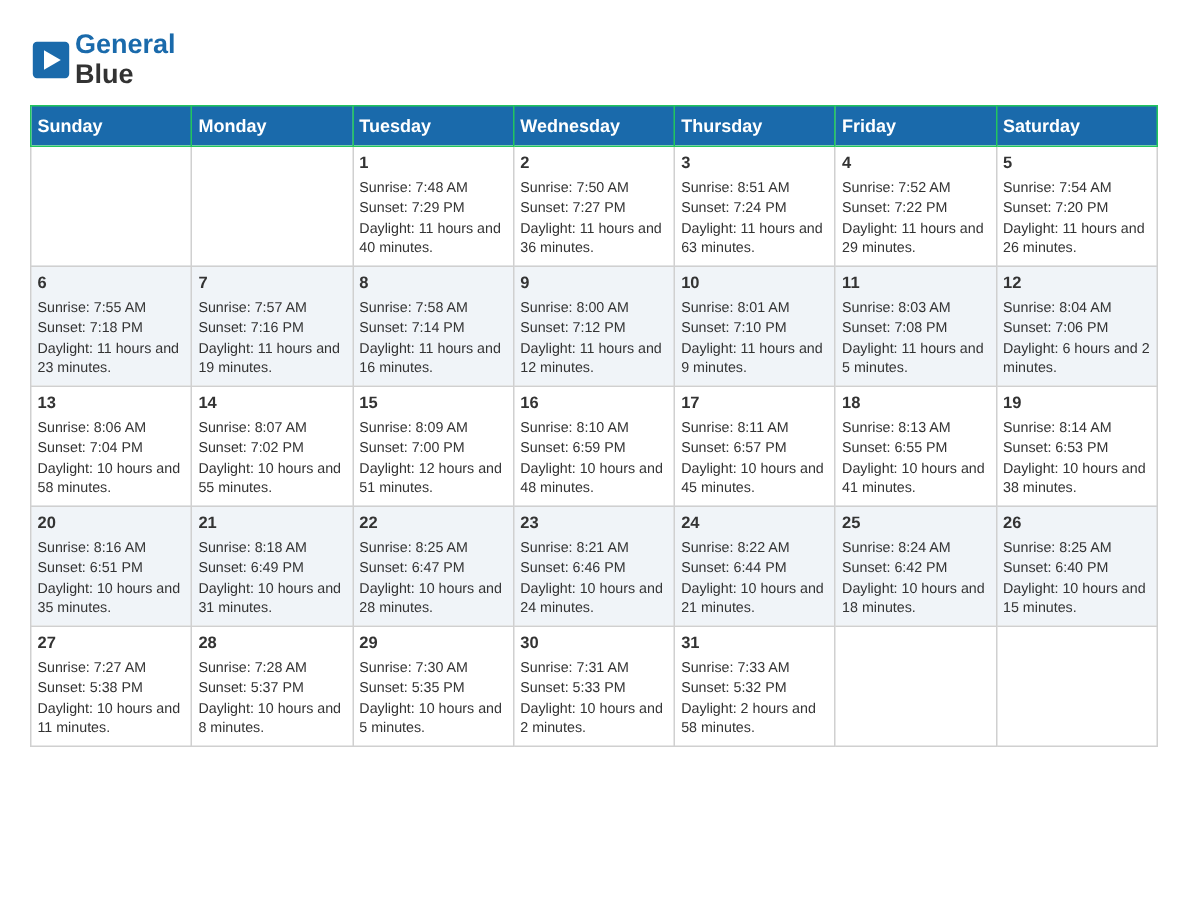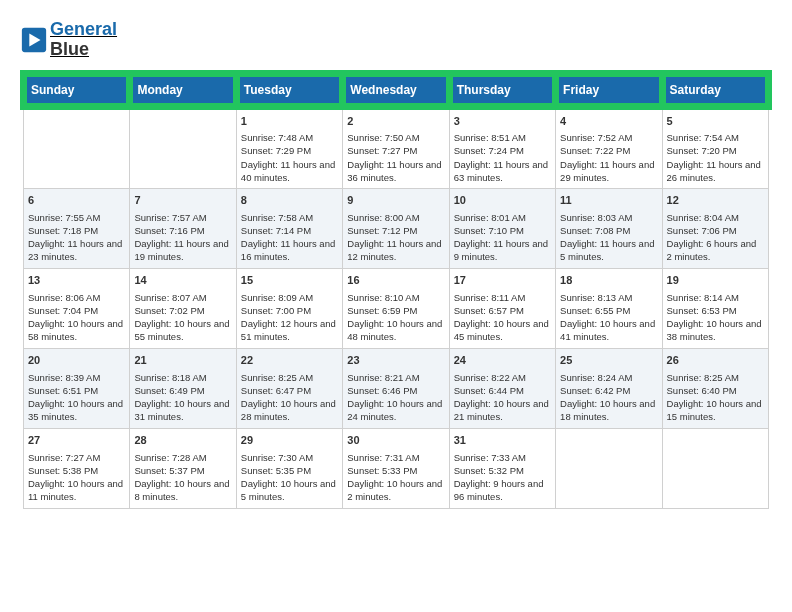--- a/index.html
+++ b/index.html
@@ -13,21 +13,20 @@
     .page {
       width: 792px;
       background: #fff;
       padding: 20px 20px 10px 20px;
     }
     .header {
       display: flex;
       justify-content: space-between;
       align-items: center;
       margin-bottom: 10px;
-      text-decoration: underline;
     }
     .logo {
       display: flex;
       align-items: center;
     }
     .logo-text {
       font-size: 18px;
       font-weight: bold;
       color: #333;
       line-height: 1.1;
@@ -59,21 +58,21 @@
       border-collapse: collapse;
       table-layout: fixed;
     }
     thead th {
       background-color: #1a6aab;
       color: #fff;
       font-size: 12px;
       font-weight: bold;
       padding: 6px 4px;
       text-align: left;
-      border: 7px solid #22c55e;
+      border: 1px solid #22c55e;
     }
     tbody td {
       vertical-align: top;
       padding: 4px 4px;
       border: 1px solid #d0d0d0;
       font-size: 9.5px;
       color: #333;
       line-height: 1.4;
       height: 80px;
     }
@@ -146,32 +145,32 @@
         <tr>
           <td><span class="day-num">13</span><span>Sunrise: 8:06 AM</span><br><span>Sunset: 7:04 PM</span><br><span>Daylight: 10 hours and 58 minutes.</span><br></td>
           <td><span class="day-num">14</span><span>Sunrise: 8:07 AM</span><br><span>Sunset: 7:02 PM</span><br><span>Daylight: 10 hours and 55 minutes.</span><br></td>
           <td><span class="day-num">15</span><span>Sunrise: 8:09 AM</span><br><span>Sunset: 7:00 PM</span><br><span>Daylight: 12 hours and 51 minutes.</span><br></td>
           <td><span class="day-num">16</span><span>Sunrise: 8:10 AM</span><br><span>Sunset: 6:59 PM</span><br><span>Daylight: 10 hours and 48 minutes.</span><br></td>
           <td><span class="day-num">17</span><span>Sunrise: 8:11 AM</span><br><span>Sunset: 6:57 PM</span><br><span>Daylight: 10 hours and 45 minutes.</span><br></td>
           <td><span class="day-num">18</span><span>Sunrise: 8:13 AM</span><br><span>Sunset: 6:55 PM</span><br><span>Daylight: 10 hours and 41 minutes.</span><br></td>
           <td><span class="day-num">19</span><span>Sunrise: 8:14 AM</span><br><span>Sunset: 6:53 PM</span><br><span>Daylight: 10 hours and 38 minutes.</span><br></td>
         </tr>
         <tr>
-          <td><span class="day-num">20</span><span>Sunrise: 8:39 AM</span><br><span>Sunset: 6:51 PM</span><br><span>Daylight: 10 hours and 35 minutes.</span><br></td>
+          <td><span class="day-num">20</span><span>Sunrise: 8:16 AM</span><br><span>Sunset: 6:51 PM</span><br><span>Daylight: 10 hours and 35 minutes.</span><br></td>
           <td><span class="day-num">21</span><span>Sunrise: 8:18 AM</span><br><span>Sunset: 6:49 PM</span><br><span>Daylight: 10 hours and 31 minutes.</span><br></td>
           <td><span class="day-num">22</span><span>Sunrise: 8:25 AM</span><br><span>Sunset: 6:47 PM</span><br><span>Daylight: 10 hours and 28 minutes.</span><br></td>
           <td><span class="day-num">23</span><span>Sunrise: 8:21 AM</span><br><span>Sunset: 6:46 PM</span><br><span>Daylight: 10 hours and 24 minutes.</span><br></td>
           <td><span class="day-num">24</span><span>Sunrise: 8:22 AM</span><br><span>Sunset: 6:44 PM</span><br><span>Daylight: 10 hours and 21 minutes.</span><br></td>
           <td><span class="day-num">25</span><span>Sunrise: 8:24 AM</span><br><span>Sunset: 6:42 PM</span><br><span>Daylight: 10 hours and 18 minutes.</span><br></td>
           <td><span class="day-num">26</span><span>Sunrise: 8:25 AM</span><br><span>Sunset: 6:40 PM</span><br><span>Daylight: 10 hours and 15 minutes.</span><br></td>
         </tr>
         <tr>
           <td><span class="day-num">27</span><span>Sunrise: 7:27 AM</span><br><span>Sunset: 5:38 PM</span><br><span>Daylight: 10 hours and 11 minutes.</span><br></td>
           <td><span class="day-num">28</span><span>Sunrise: 7:28 AM</span><br><span>Sunset: 5:37 PM</span><br><span>Daylight: 10 hours and 8 minutes.</span><br></td>
           <td><span class="day-num">29</span><span>Sunrise: 7:30 AM</span><br><span>Sunset: 5:35 PM</span><br><span>Daylight: 10 hours and 5 minutes.</span><br></td>
           <td><span class="day-num">30</span><span>Sunrise: 7:31 AM</span><br><span>Sunset: 5:33 PM</span><br><span>Daylight: 10 hours and 2 minutes.</span><br></td>
-          <td><span class="day-num">31</span><span>Sunrise: 7:33 AM</span><br><span>Sunset: 5:32 PM</span><br><span>Daylight: 9 hours and 96 minutes.</span><br></td>
+          <td><span class="day-num">31</span><span>Sunrise: 7:33 AM</span><br><span>Sunset: 5:32 PM</span><br><span>Daylight: 2 hours and 58 minutes.</span><br></td>
           <td class="empty-cell"></td>
           <td class="empty-cell"></td>
         </tr>
       </tbody>
   </table>
 </div>
 
 </body></html>

